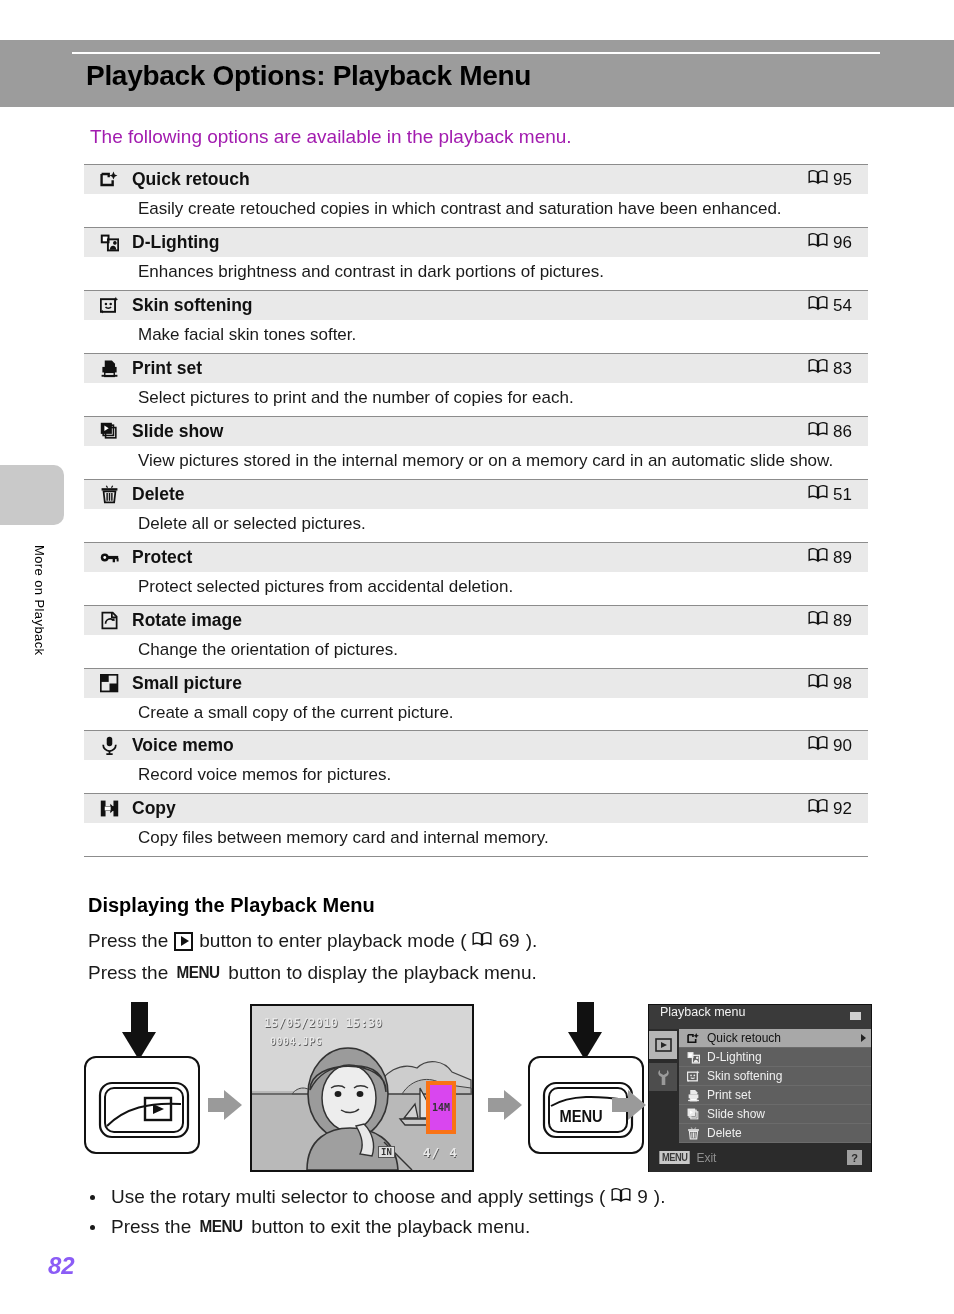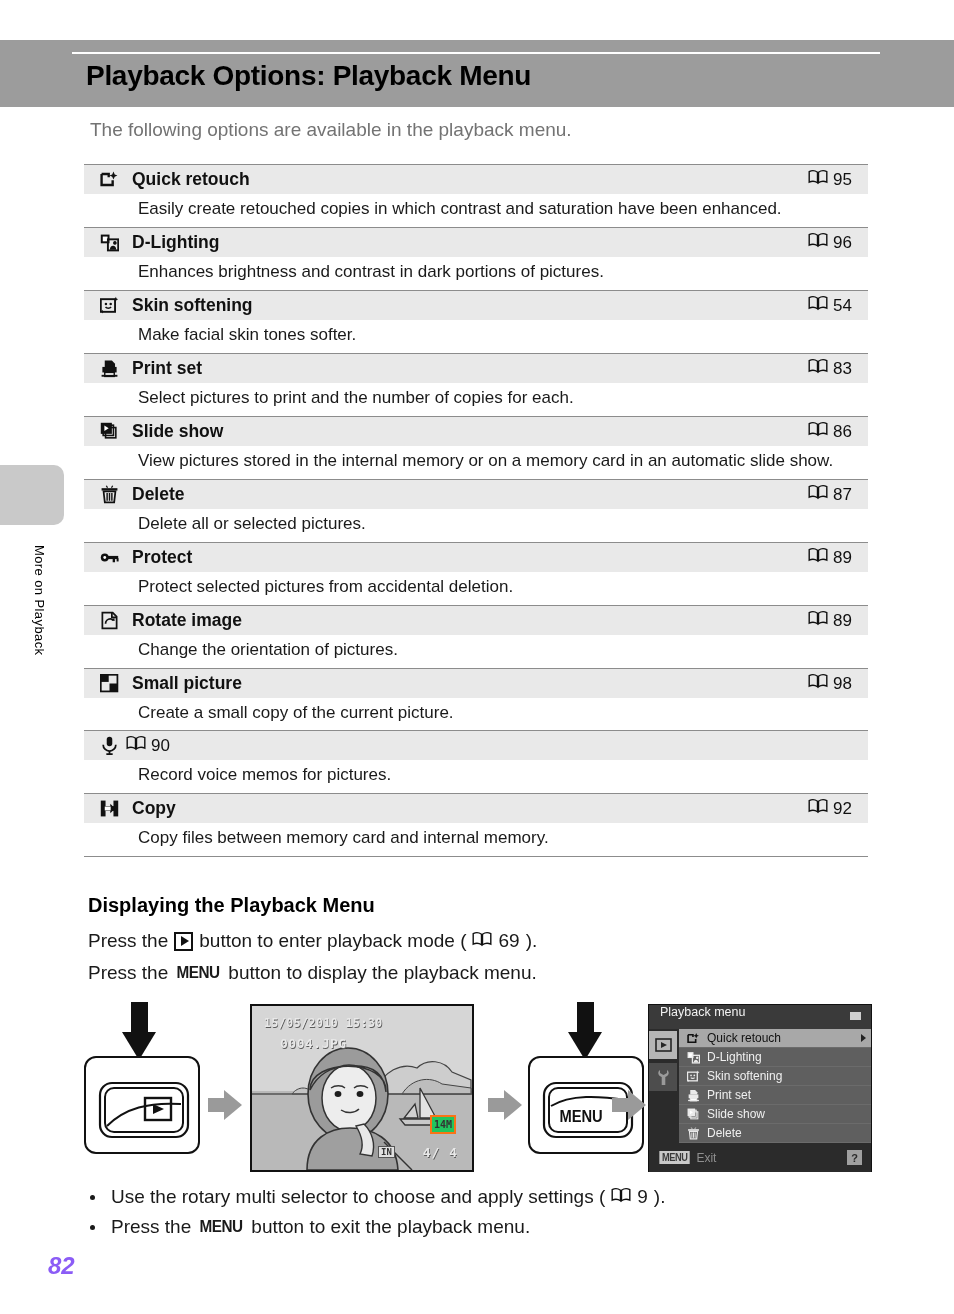--- a/index.html
+++ b/index.html
@@ -53,23 +53,23 @@
     color: #000;
     writing-mode: vertical-rl;
     text-orientation: mixed;
     letter-spacing: 0.4px;
     white-space: nowrap;
   }
 
   
   .intro {
     position: absolute;
-    left: 90px; top: 119px;
+    left: 90px; top: 126px;
     font-size: 19px;
-    color: #737373;
+    color: #a21caf;
     white-space: nowrap;
   }
 
   
   .opt-table {
     position: absolute;
     left: 84px; top: 164px;
     width: 784px;
     border-bottom: 1.5px solid #8c8c8c;
   }
@@ -220,32 +220,32 @@
   .lcd-sky { position: absolute; left:0; top:0; width:100%; height:52%; background:#d6d6d6; }
   .lcd-sea { position: absolute; left:0; top:52%; width:100%; height:48%; background:#b9b9b9; }
   .lcd-date {
     position: absolute; left: 12px; top: 10px;
     font-family: "DejaVu Sans Mono", monospace;
     font-size: 11.5px; font-weight: bold; color: #e9e9e9;
     letter-spacing: 0.5px;
     text-shadow: 0.7px 0.7px 0 #5a5a5a;
   }
   .lcd-file {
-    position: absolute; left: 28px; top: 30px;
+    position: absolute; left: 18px; top: 30px;
     font-family: "DejaVu Sans Mono", monospace;
-    font-size: 13px; font-weight: bold; color: #e9e9e9;
+    font-size: 10px; font-weight: bold; color: #e9e9e9;
     letter-spacing: 0.5px;
     text-shadow: 0.7px 0.7px 0 #5a5a5a;
   }
   .lcd-size {
     position: absolute; right: 16px; bottom: 36px;
     font-family: "DejaVu Sans Mono", monospace;
     font-size: 10px; font-weight: bold; color: #333;
-    background: #22c55e; border: 2px solid #f97316;
-    padding: 2px 2px;
+    background: #d946ef; border: 4px solid #f97316;
+    padding: 17px 2px;
   }
   .lcd-in {
     position: absolute; left: 126px; bottom: 12px;
     font-family: "DejaVu Sans Mono", monospace;
     font-size: 9px; font-weight: bold; color: #333;
     background: #e0e0e0; border: 1px solid #555;
     padding: 0 2px;
   }
   .lcd-count {
     position: absolute; right: 14px; bottom: 10px;
@@ -477,21 +477,21 @@
             <path d="M4.5 8h15l-1.6 14H6.1z" fill="none" stroke="#111" stroke-width="2.2"></path>
             <path d="M9 10v10M12 10v10M15 10v10" stroke="#111" stroke-width="1.8"></path>
           </svg>
         </span>
         <span class="opt-name">Delete</span>
         <span class="opt-ref">
           <span class="book"><svg width="20" height="16" viewBox="0 0 20 16">
               <path d="M1.2 2.6c2.6-1.3 5.6-1.3 8.3 0.6v10.6c-2.7-1.9-5.7-1.9-8.3-0.6z" fill="none" stroke="#111" stroke-width="1.4"></path>
               <path d="M18.8 2.6c-2.6-1.3-5.6-1.3-8.3 0.6v10.6c2.7-1.9 5.7-1.9 8.3-0.6z" fill="none" stroke="#111" stroke-width="1.4"></path>
             </svg></span>
-          <span>87</span>
+          <span>51</span>
         </span>
       </div>
       <div class="opt-desc">Delete all or selected pictures.</div>
       <div class="opt-row">
         <span class="opt-icon">
           <svg width="19" height="19" viewBox="0 0 24 24">
             <circle cx="6" cy="12" r="5" fill="#111"></circle>
             <circle cx="6" cy="12" r="1.8" fill="#fff"></circle>
             <rect x="9" y="10" width="14" height="4" fill="#111"></rect>
             <rect x="16" y="13" width="3" height="5" fill="#111"></rect>
@@ -546,20 +546,21 @@
       </div>
       <div class="opt-desc">Create a small copy of the current picture.</div>
       <div class="opt-row">
         <span class="opt-icon">
           <svg width="19" height="19" viewBox="0 0 24 24">
             <rect x="8.5" y="1" width="7" height="12" rx="3.5" fill="#111"></rect>
             <path d="M4 11c0 4.4 3.6 8 8 8s8-3.6 8-8" fill="none" stroke="#111" stroke-width="2.2"></path>
             <path d="M12 19v4M8 23h8" stroke="#111" stroke-width="2.2"></path>
           </svg>
         </span>
+        <span class="opt-name">Voice memo</span>
         <span class="opt-ref">
           <span class="book"><svg width="20" height="16" viewBox="0 0 20 16">
               <path d="M1.2 2.6c2.6-1.3 5.6-1.3 8.3 0.6v10.6c-2.7-1.9-5.7-1.9-8.3-0.6z" fill="none" stroke="#111" stroke-width="1.4"></path>
               <path d="M18.8 2.6c-2.6-1.3-5.6-1.3-8.3 0.6v10.6c2.7-1.9 5.7-1.9 8.3-0.6z" fill="none" stroke="#111" stroke-width="1.4"></path>
             </svg></span>
           <span>90</span>
         </span>
       </div>
       <div class="opt-desc">Record voice memos for pictures.</div>
       <div class="opt-row">

